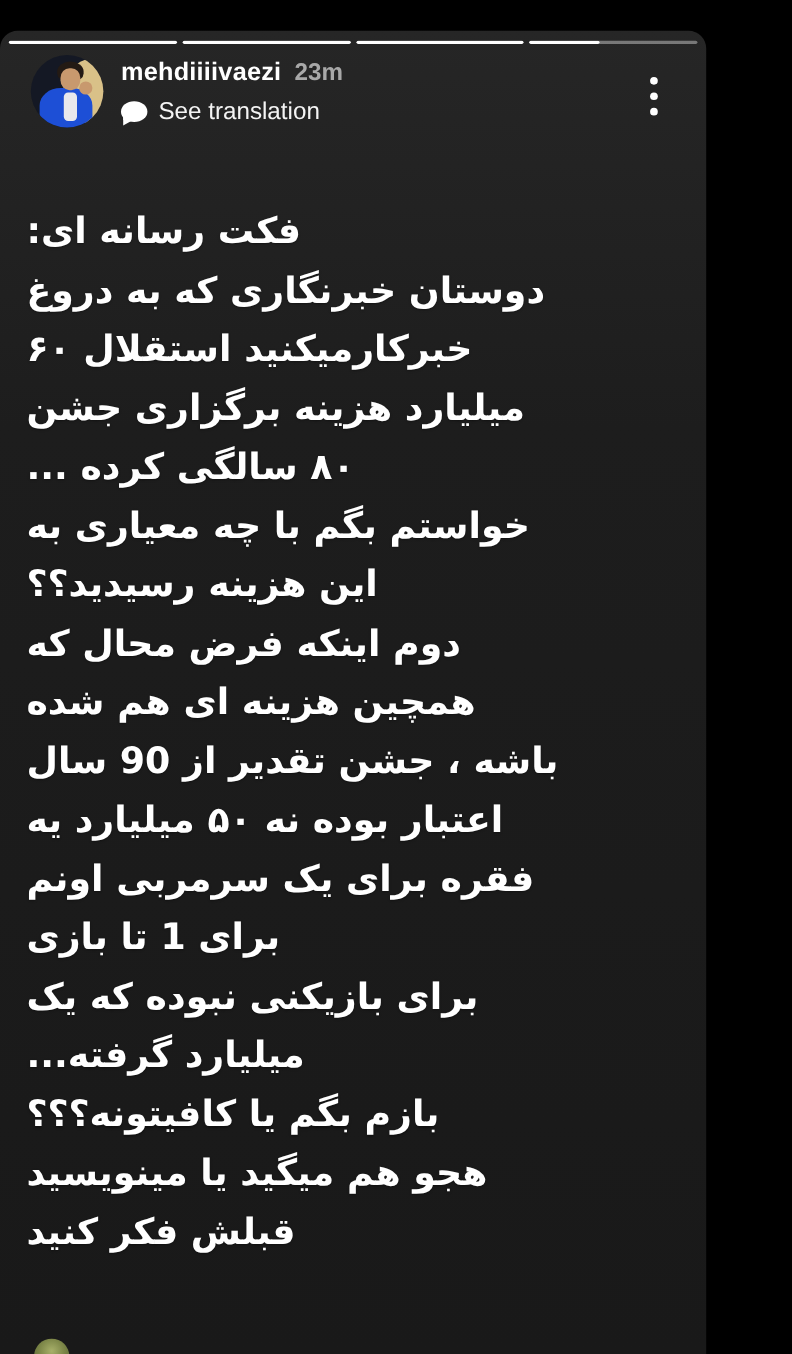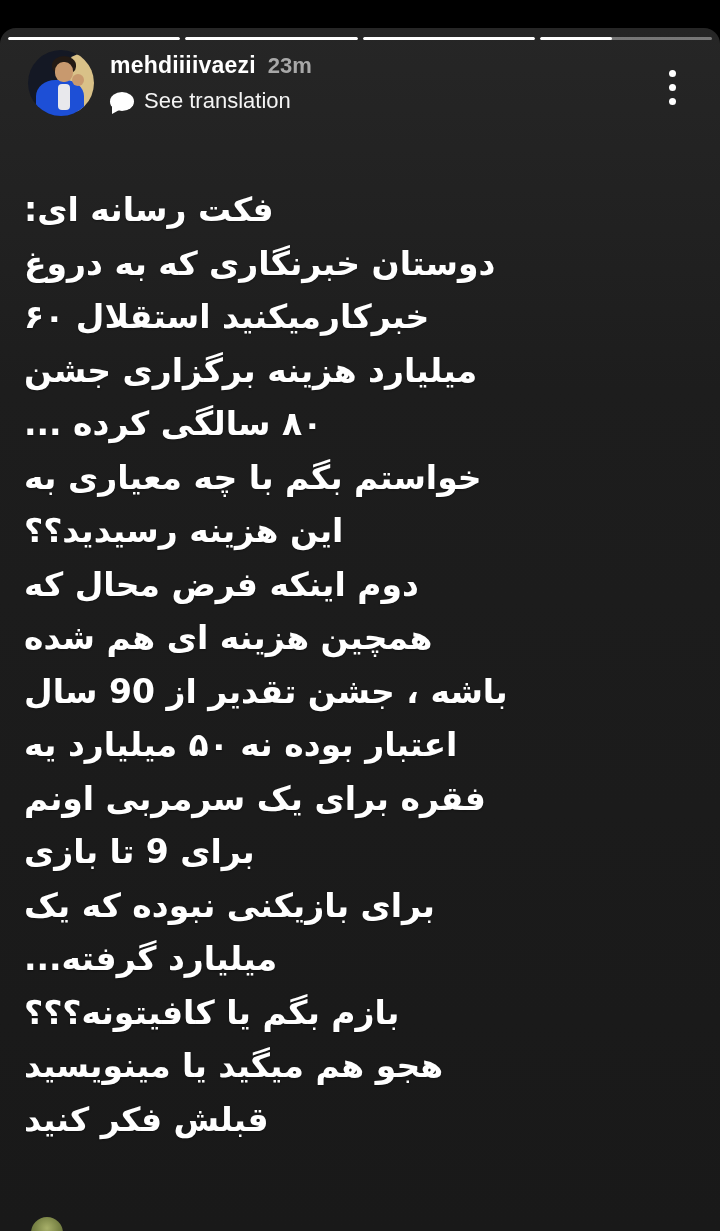--- a/index.html
+++ b/index.html
@@ -6,21 +6,21 @@
     margin: 0; padding: 0;
     width: 720px; height: 1231px;
     background: #000;
     overflow: hidden;
     font-family: "Liberation Sans", "DejaVu Sans", sans-serif;
   }
   .stage { position: relative; width: 720px; height: 1231px; background: #000; }
 
   .story-card {
     position: absolute; top: 28px; left: 0;
-    width: 720px; height: 1203px;
+    width: 642px; height: 1203px;
     border-radius: 16px 16px 0 0;
     background: linear-gradient(180deg, #262626 0%, #1d1d1d 30%, #191919 100%);
     overflow: hidden;
   }
 
   
   .progress-row {
     position: absolute; top: 9px; left: 8px; right: 8px;
     display: flex; gap: 5px;
   }
@@ -160,21 +160,21 @@
         <div class="line">خبرکارمیکنید استقلال ۶۰</div>
         <div class="line">میلیارد هزینه برگزاری جشن</div>
         <div class="line">۸۰ سالگی کرده ...</div>
         <div class="line">خواستم بگم با چه معیاری به</div>
         <div class="line">این هزینه رسیدید؟؟</div>
         <div class="line">دوم اینکه فرض محال که</div>
         <div class="line">همچین هزینه ای هم شده</div>
         <div class="line">باشه ، جشن تقدیر از 90 سال</div>
         <div class="line">اعتبار بوده نه ۵۰ میلیارد یه</div>
         <div class="line">فقره برای یک سرمربی اونم</div>
-        <div class="line">برای 9 تا بازی</div>
+        <div class="line">برای 1 تا بازی</div>
         <div class="line">برای بازیکنی نبوده که یک</div>
         <div class="line">میلیارد گرفته...</div>
         <div class="line">بازم بگم یا کافیتونه؟؟؟</div>
         <div class="line">هجو هم میگید یا مینویسید</div>
         <div class="line">قبلش فکر کنید</div>
       </div>
 
     <div class="bottom-avatar"></div>
   </div>
 </div>

